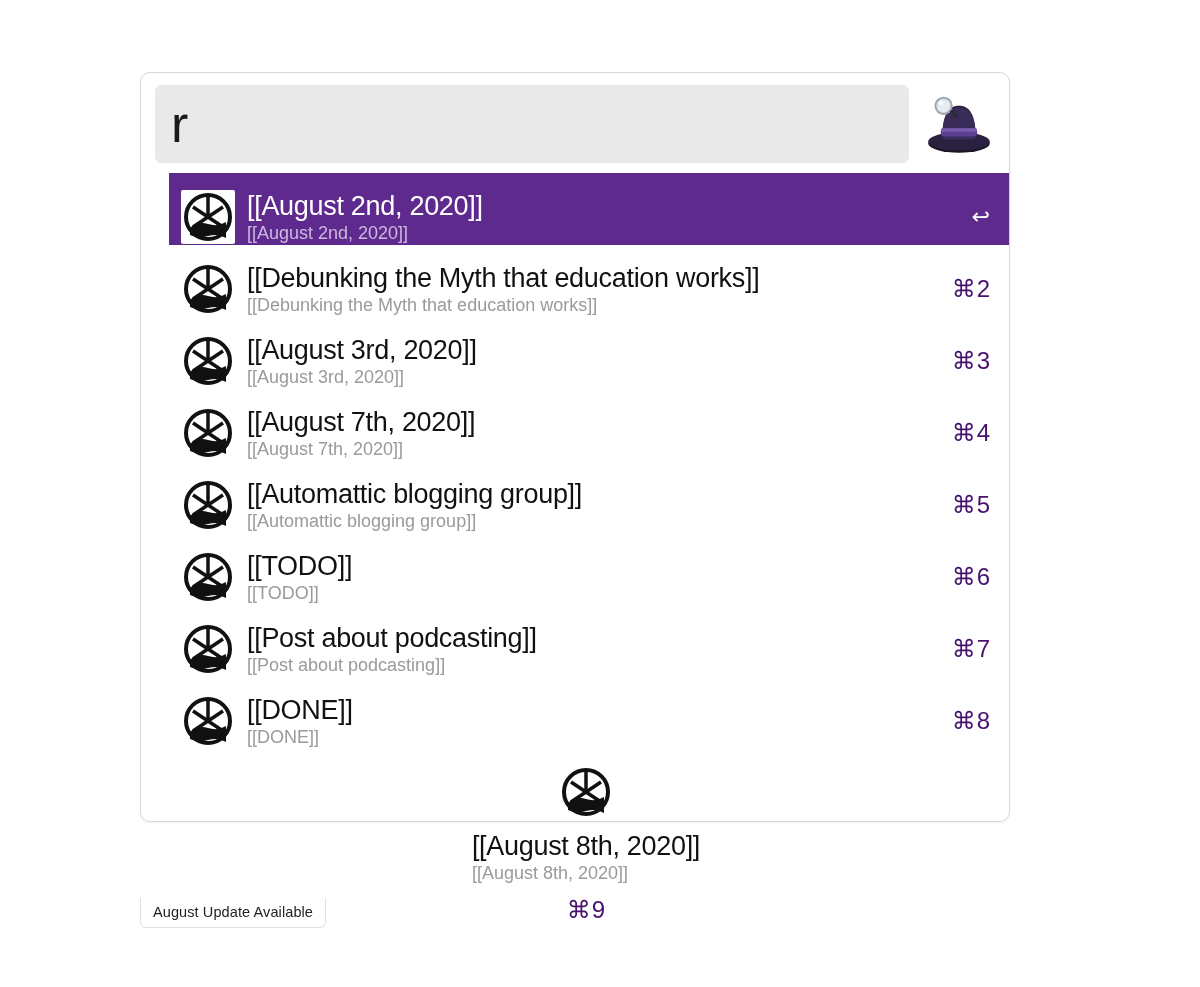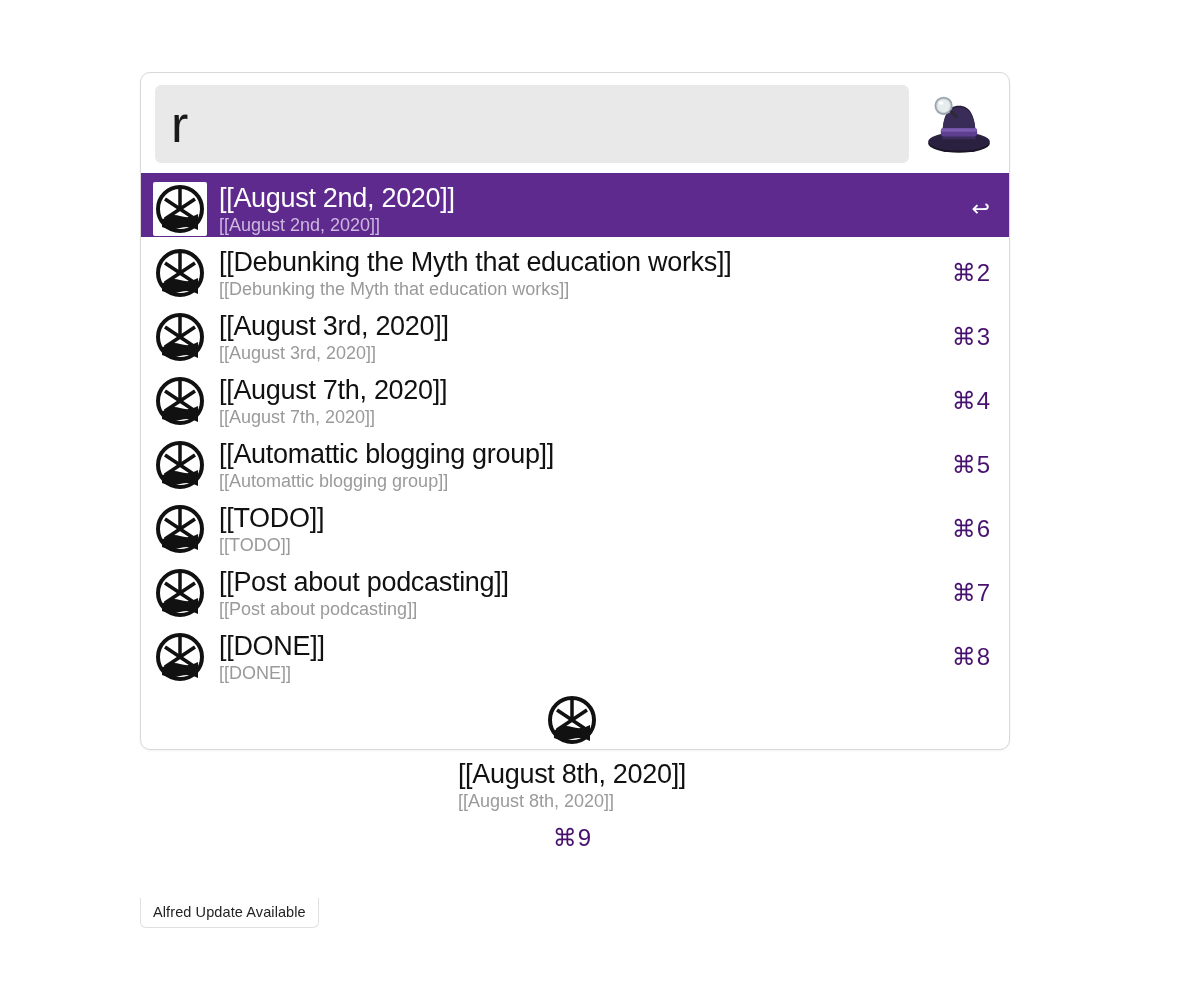--- a/index.html
+++ b/index.html
@@ -54,24 +54,25 @@
     display: flex;
     align-items: center;
     justify-content: center;
   }
   .app-logo svg { width: 70px; height: 70px; }
 
   .results { }
   .result-item {
     display: flex;
     align-items: center;
-    height: 64px;
-    padding: 8px 18px 0 12px;
+    height: 72px;
+    padding: 16px 18px 0 12px;
     gap: 12px;
     cursor: default;
+    margin-left: 28px;
   }
   .result-item.selected {
     background: #5f2a8d;
   }
   .result-icon {
     width: 54px;
     height: 54px;
     flex-shrink: 0;
     display:flex;
     align-items:center;
@@ -321,13 +322,13 @@
       <div class="result-text">
         <div class="result-title">[[August 8th, 2020]]</div>
         <div class="result-subtitle">[[August 8th, 2020]]</div>
       </div>
       <div class="result-shortcut">⌘9</div>
     </div>
 
   </div>
 </div>
 
-<div class="update-badge">Alfred Update Available</div>
+<div class="update-badge">August Update Available</div>
 
 </body></html>

